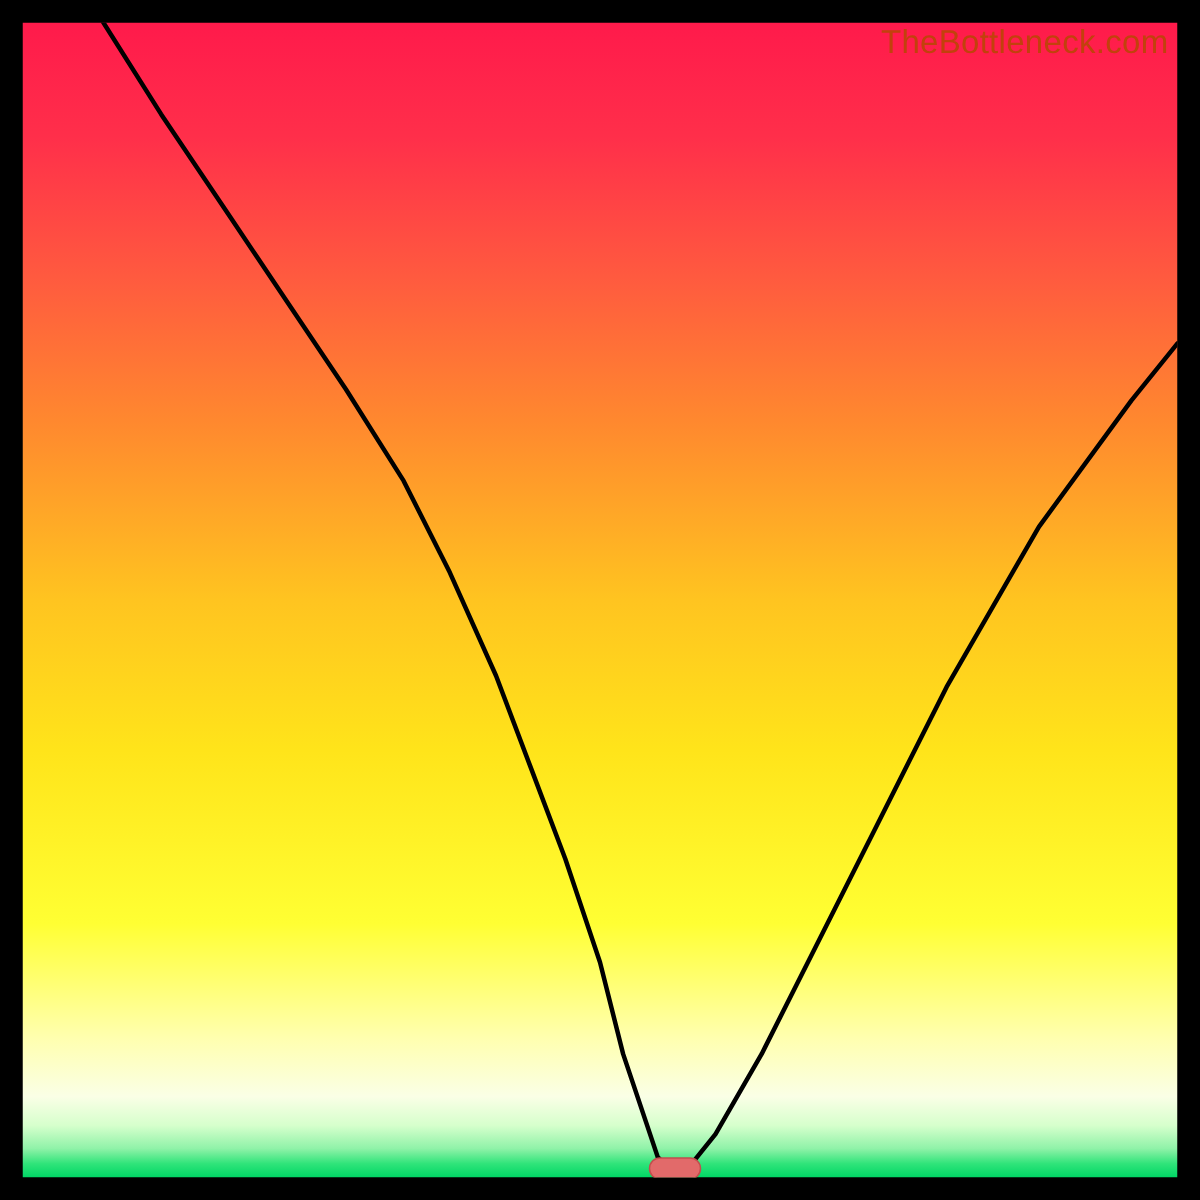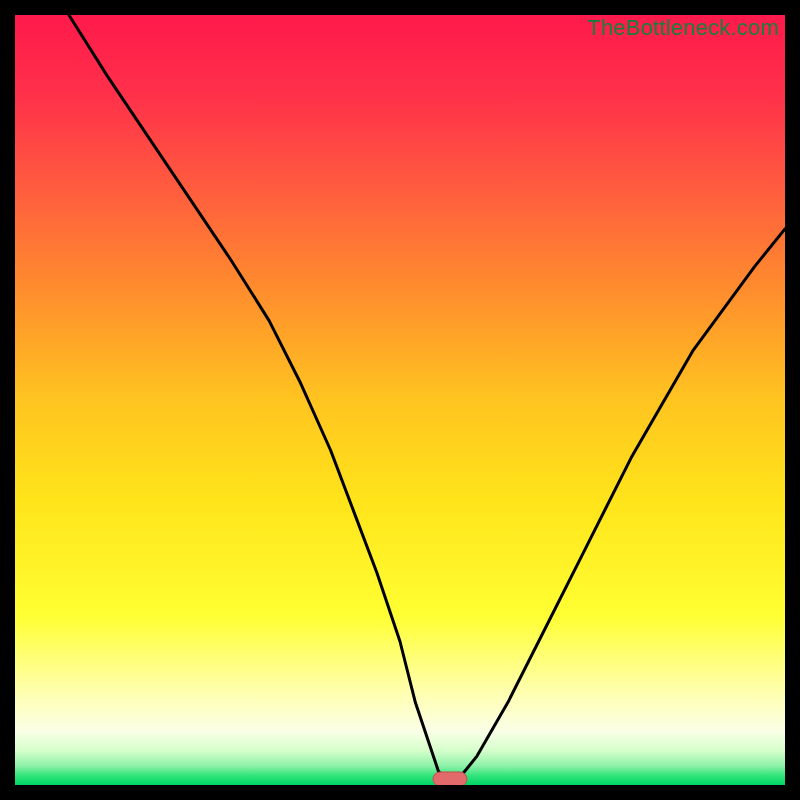--- a/index.html
+++ b/index.html
@@ -23,21 +23,21 @@
     position: absolute;
     left: 0;
     top: 0;
     width: 770px;
     height: 770px;
   }
   .watermark {
     position: absolute;
     top: 0;
     right: 6px;
-    color: #15803d;
+    color: #c2410c;
     font-size: 22px;
     font-weight: 500;
     letter-spacing: 0.2px;
     z-index: 10;
     user-select: none;
   }
   svg { display: block; }
 </style>
 </head>
 <body>

